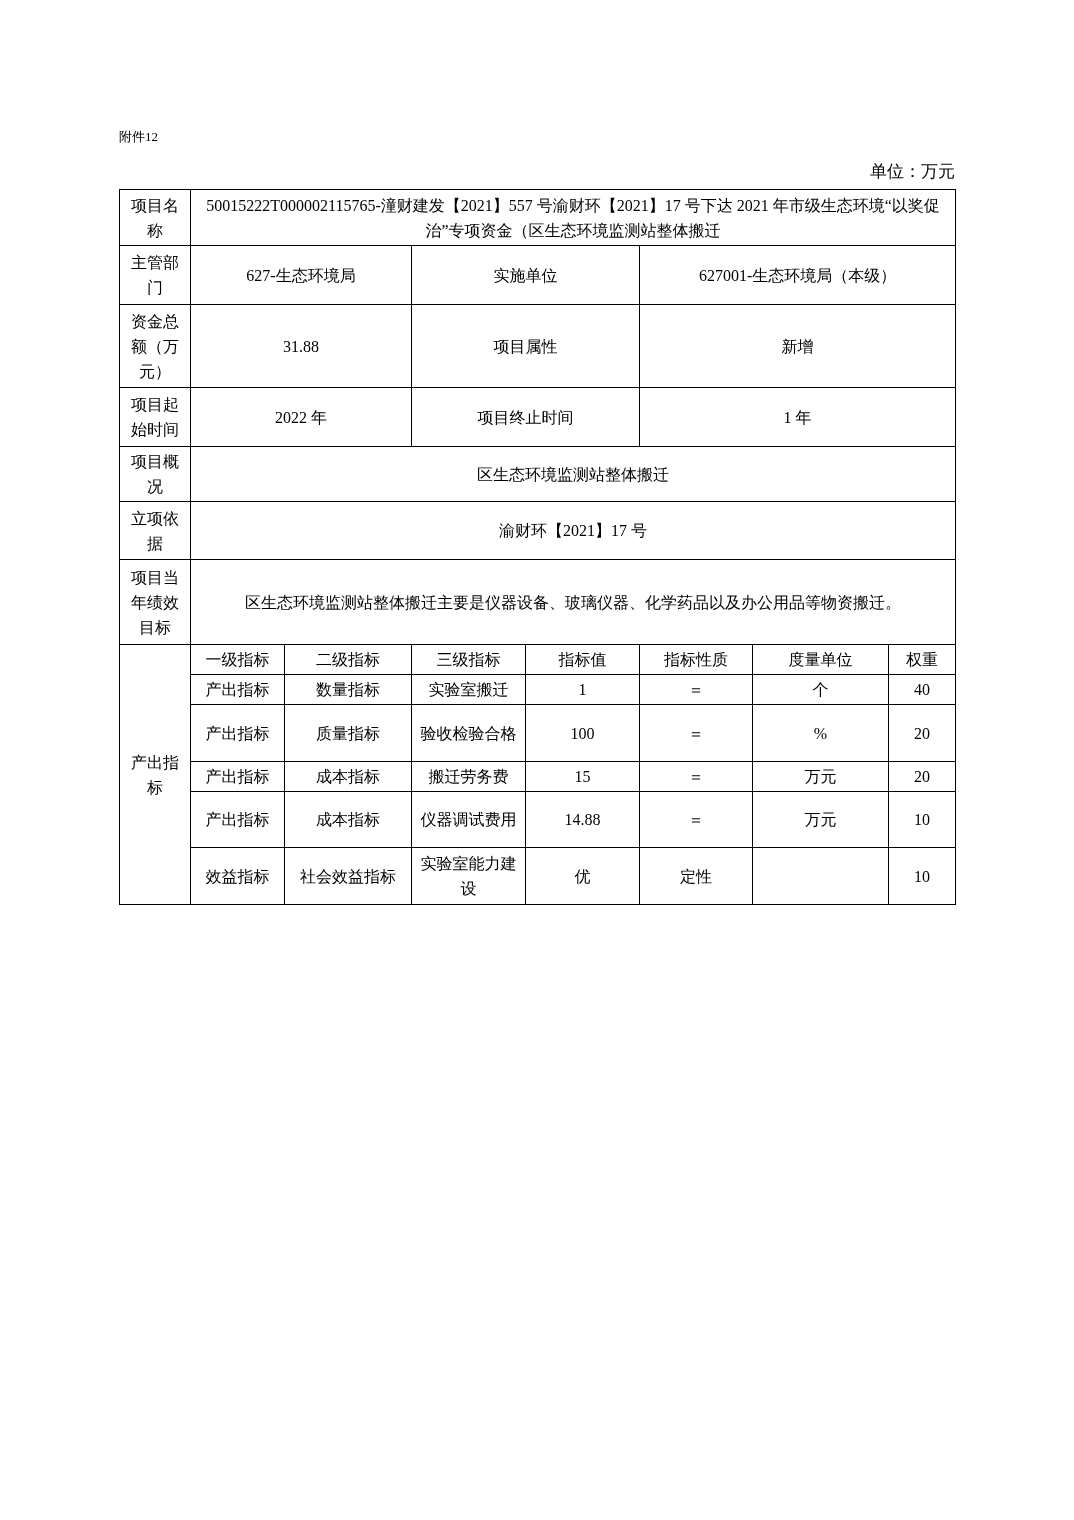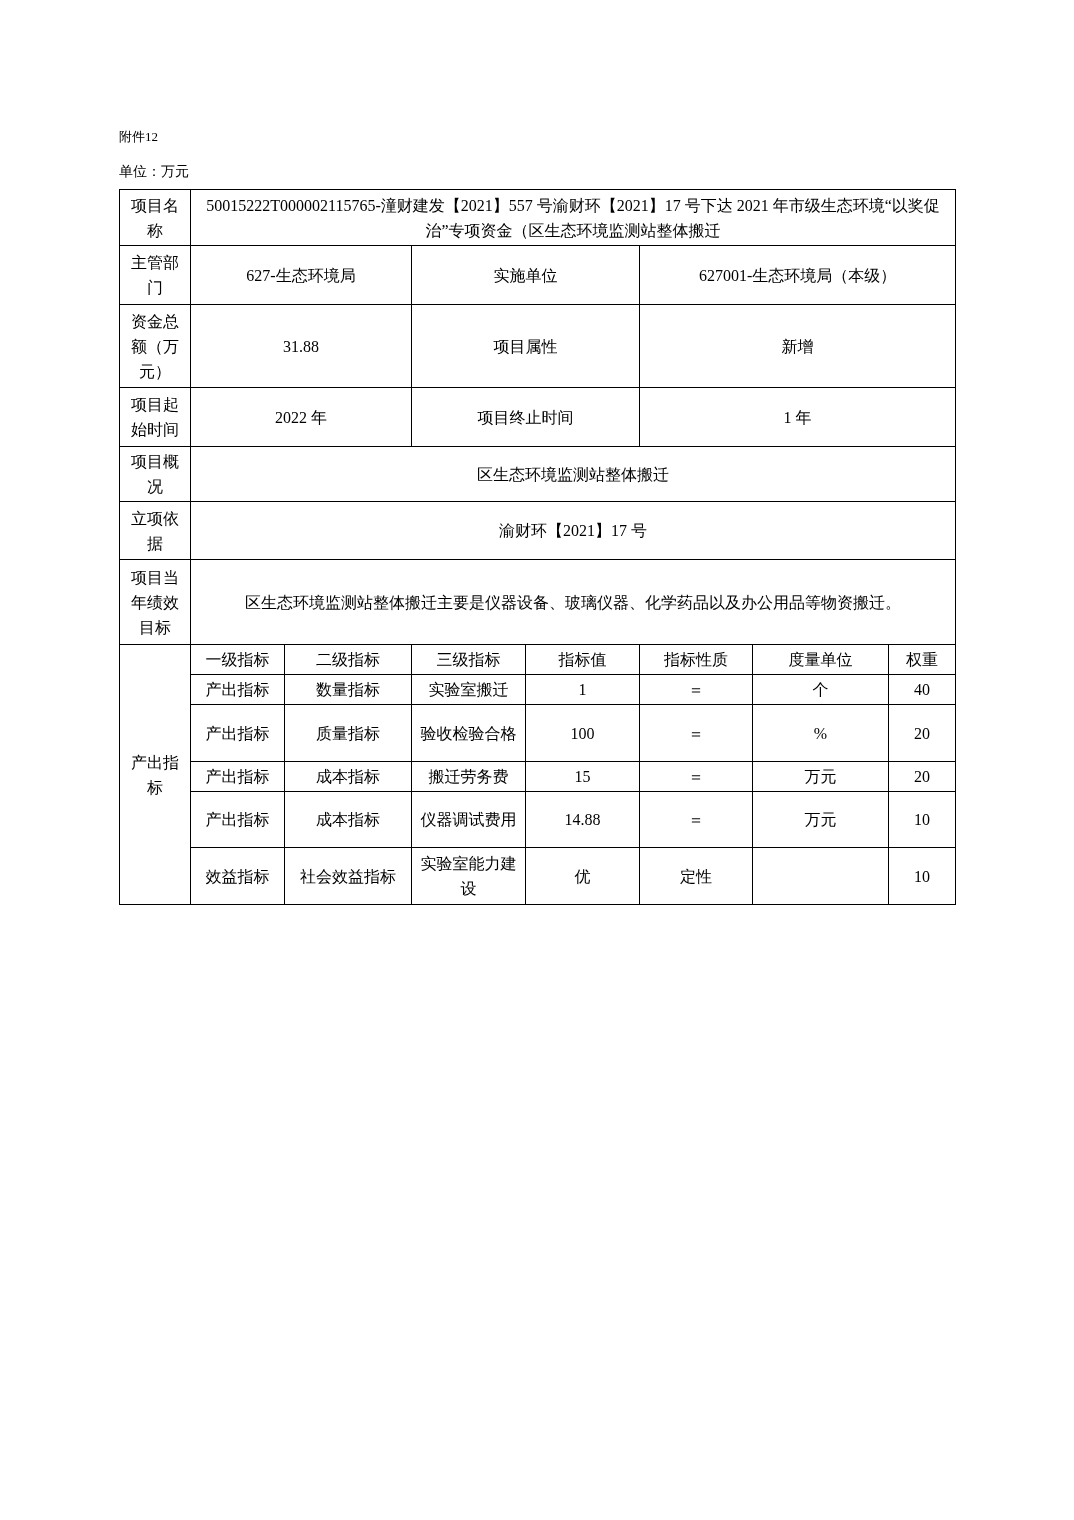--- a/index.html
+++ b/index.html
@@ -29,23 +29,23 @@
   .doc-title {
     margin-top: 26px;
     font-size: 23px;
     font-weight: bold;
     line-height: 30px;
     text-align: center;
     letter-spacing: 1px;
   }
   .unit-note {
     margin-top: 16px;
-    font-size: 14px;
+    font-size: 17px;
     line-height: 19px;
-    text-align: left;
+    text-align: right;
   }
   table.form {
     margin-top: 8px;
     border-collapse: collapse;
     table-layout: fixed;
     width: 836px;
     padding-left: 44px;
   }
   table.form td {
     border: 1px solid #000000;

